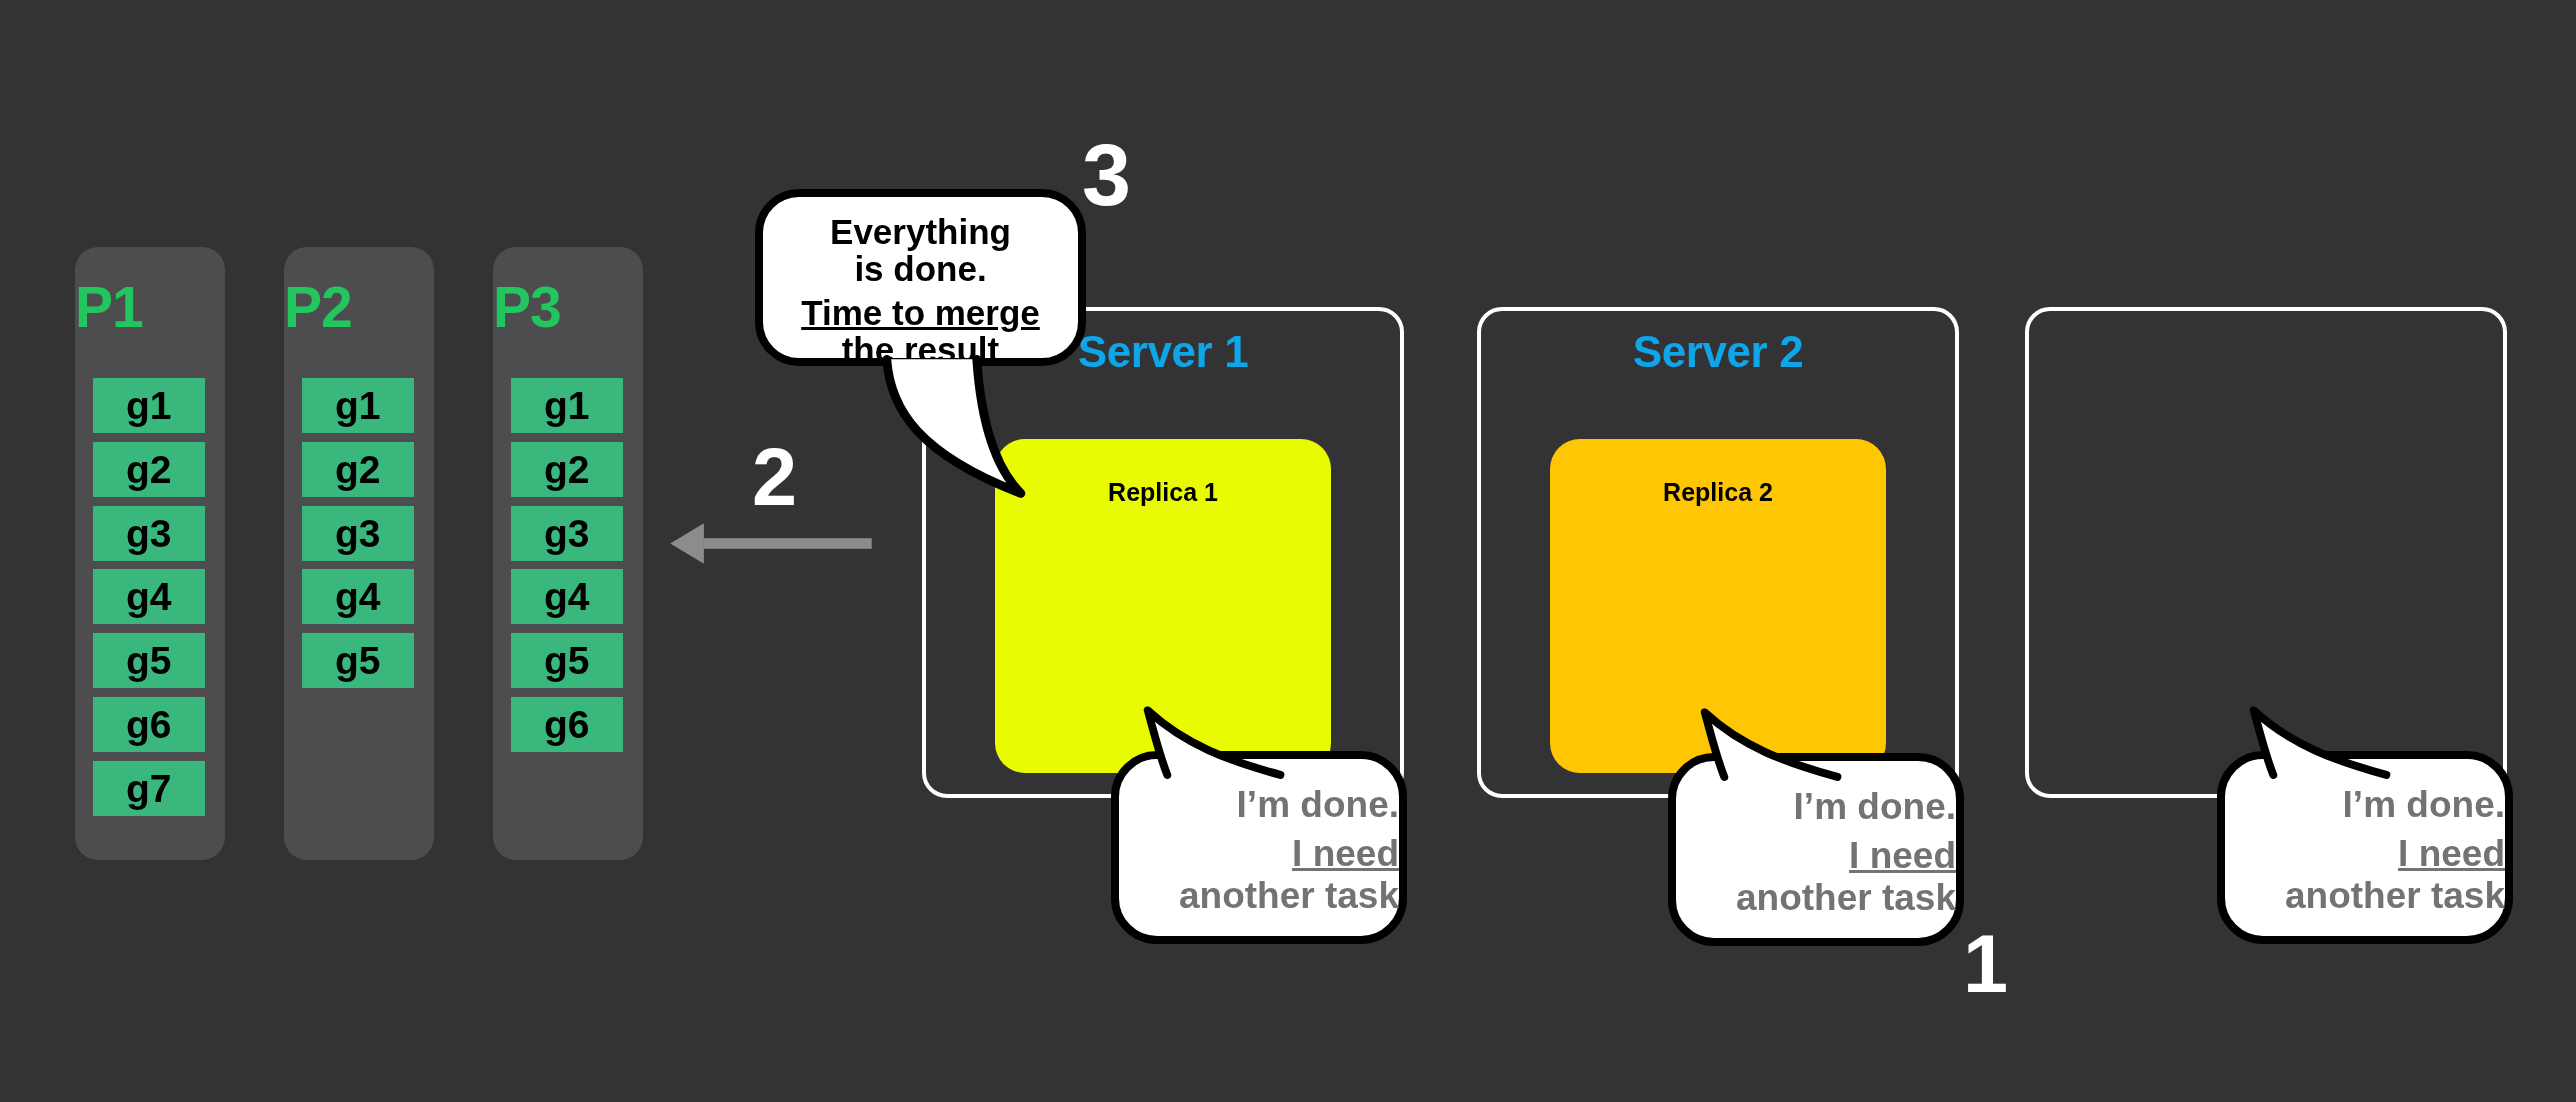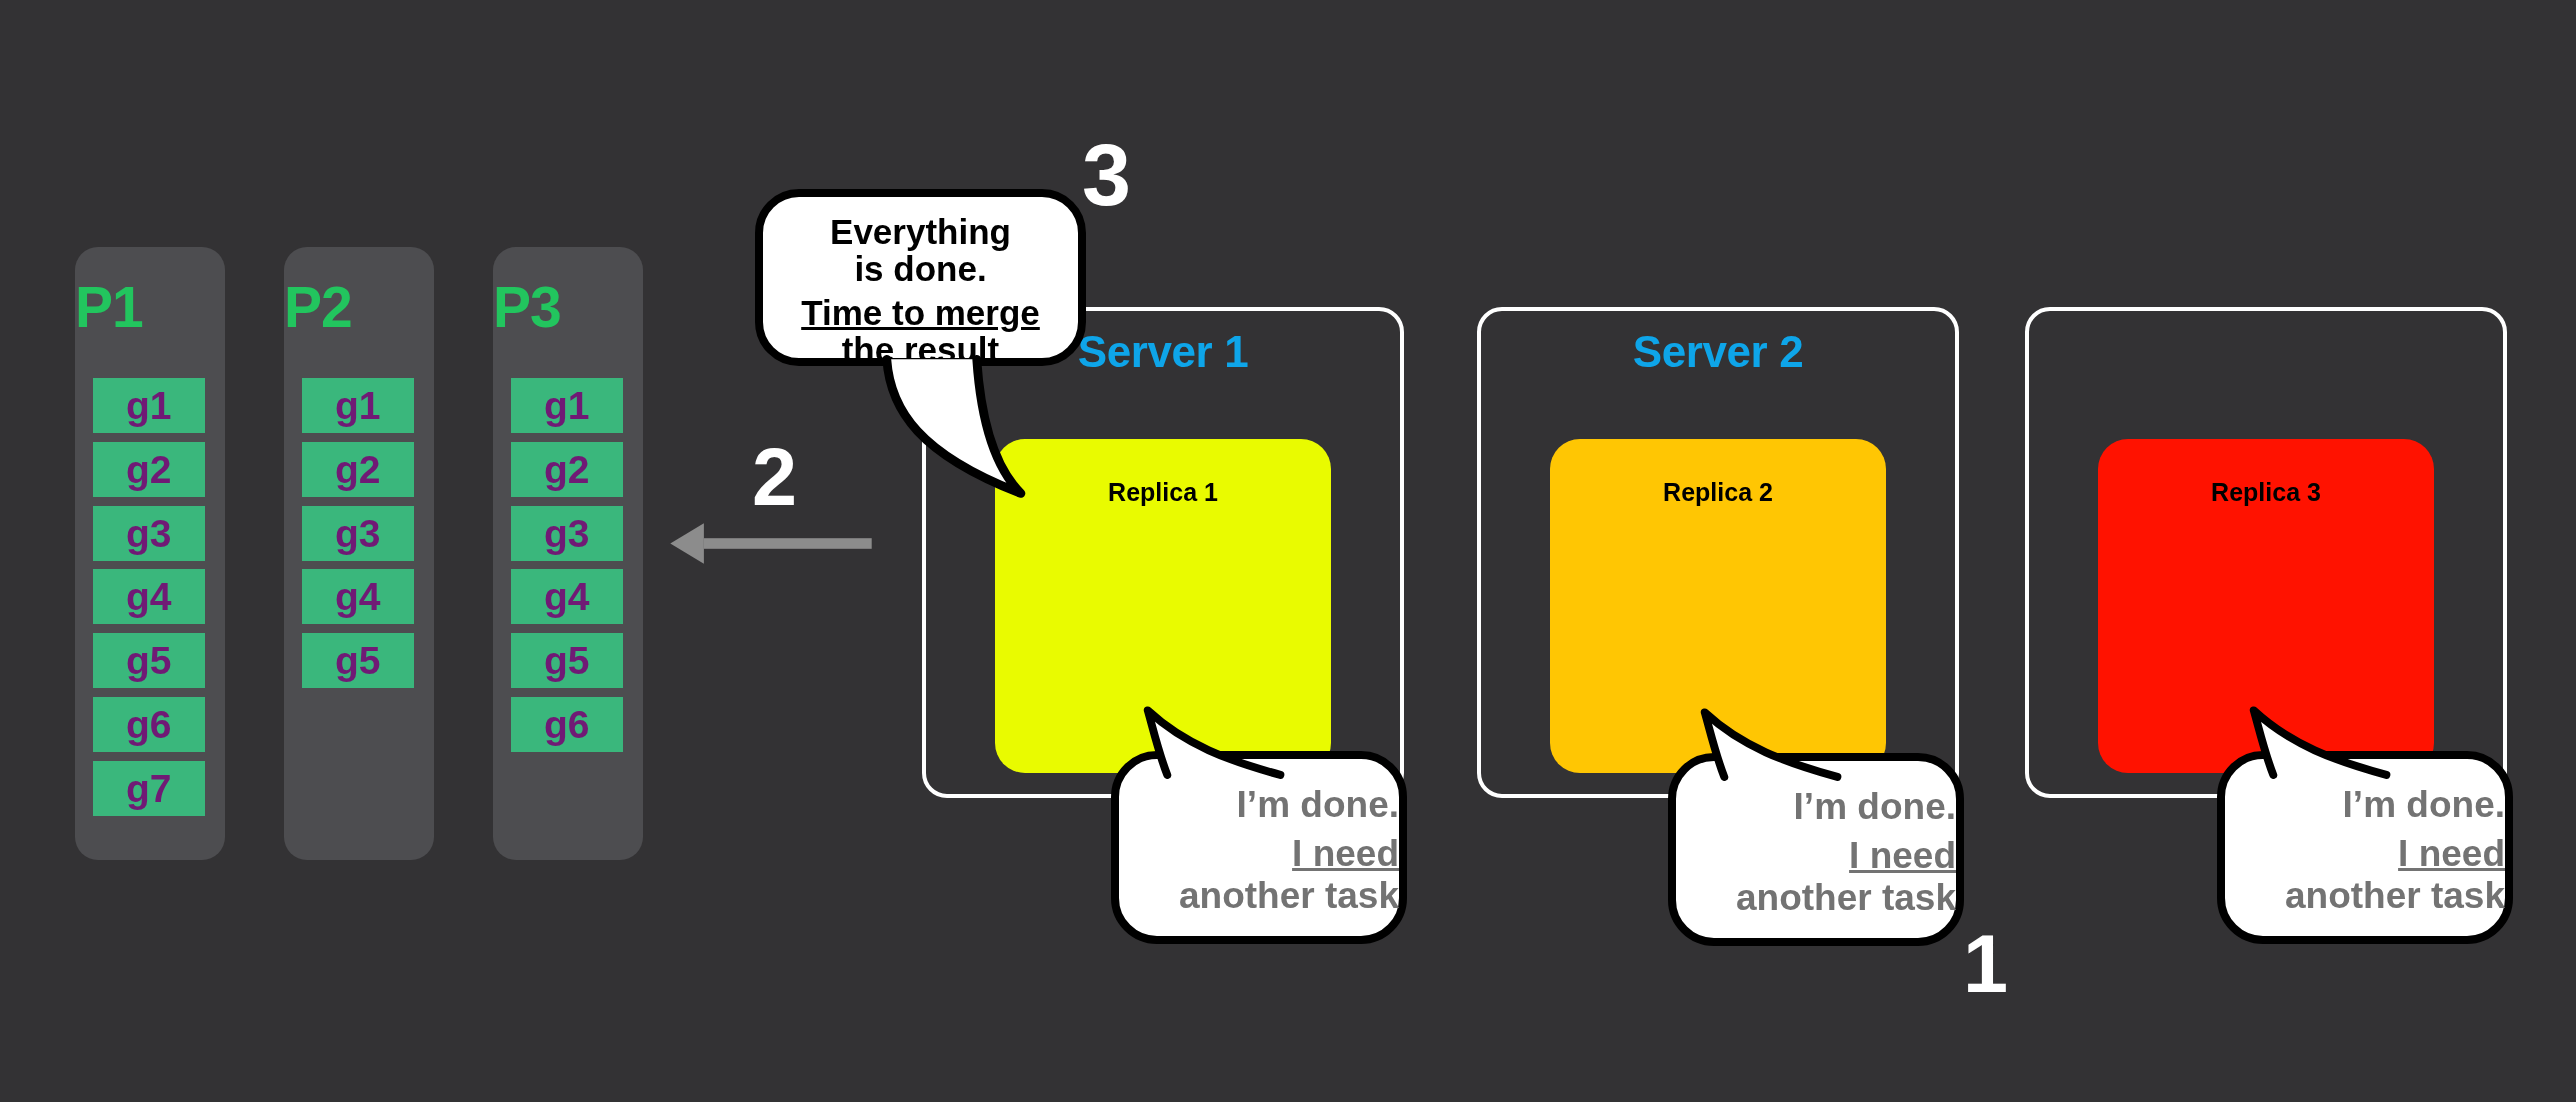--- a/index.html
+++ b/index.html
@@ -4,21 +4,21 @@
 <style>
   html,body{margin:0;padding:0;background:#333234;}
   .canvas{
     position:relative;width:2576px;height:1102px;background:#333234;overflow:hidden;
     font-family:"Liberation Sans",sans-serif;
   }
   
   .pcol{position:absolute;top:247px;width:150px;height:613px;background:#4D4D50;border-radius:23px;}
   .ptitle{margin-top:26.5px;text-align:left;font-size:57px;font-weight:700;color:#22c55e;letter-spacing:-0.9px;}
   .cells{position:absolute;left:17.7px;top:131px;width:112px;}
-  .cell{width:112px;height:55px;margin-bottom:8.8px;background:#3AB77C;color:#701a75;
+  .cell{width:112px;height:55px;margin-bottom:8.8px;background:#3AB77C;color:#000000;
         font-size:39px;font-weight:700;text-align:center;line-height:55px;}
   
   .server{position:absolute;top:307px;width:482px;height:491px;border:4.4px solid #fff;border-radius:25px;box-sizing:border-box;}
   .stitle{margin-top:16px;text-align:center;font-size:44px;font-weight:700;color:#0ea5e9;letter-spacing:-0.4px;}
   .replica{position:absolute;left:69px;top:128px;width:336px;height:334px;border-radius:30px;}
   .rlabel{margin-top:39px;text-align:center;font-size:25px;font-weight:700;color:#000;}
   
   .bubble{position:absolute;background:#fff;border:8px solid #000;border-radius:46px;box-sizing:border-box;z-index:6;}
   .bubble .txt{padding-top:25px;text-align:right;color:#737373;font-size:37px;line-height:42px;font-weight:700;}
   .gap{margin-top:7px;text-decoration:underline;}
@@ -88,23 +88,20 @@
       <div class="rlabel">Replica 1</div>
     </div>
   </div>
   <div class="server" style="left:1477px">
     <div class="stitle">Server 2</div>
     <div class="replica" style="background: rgb(255, 198, 3);">
       <div class="rlabel">Replica 2</div>
     </div>
   </div>
   <div class="server" style="left:2025px">
-    <div class="replica" style="background: rgb(255, 18, 0);">
-      <div class="rlabel">Replica 3</div>
-    </div>
   </div>
 
   <div class="merge-bubble">
     <svg class="tail" style="left:104px;top:157px" width="186" height="150" viewBox="0 0 210 170">
       <path d="M 22 6 C 26 64, 60 114, 174 158 C 140 124, 128 66, 124 6" fill="#FFFFFF" stroke="#000000" stroke-width="10" stroke-linejoin="round" stroke-linecap="round"></path>
     </svg>
     <div class="txt">
       <div>Everything</div>
       <div>is done.</div>
       <div class="gap">Time to merge</div>

